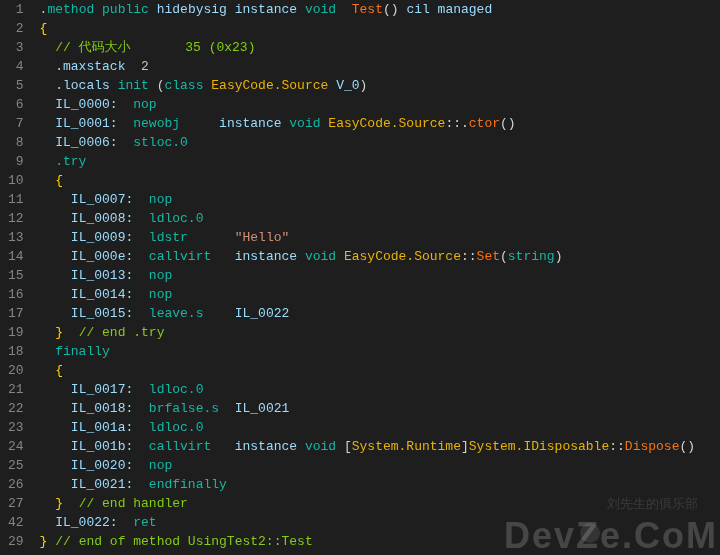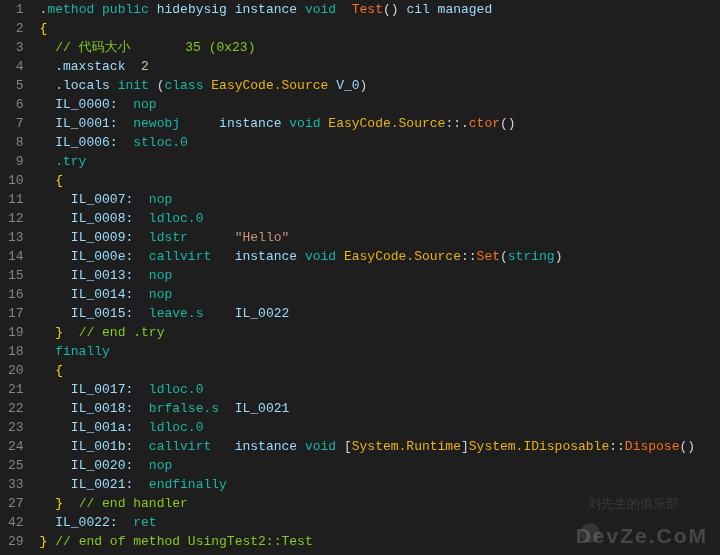--- a/index.html
+++ b/index.html
@@ -11,22 +11,22 @@
 .code .line{height:19px}
 .c-gray{color:#9cdcfe}
 .c-blue{color:#14b8a6}
 .c-yellow{color:#f97316}
 .c-cyan{color:#eab308}
 .c-green{color:#84cc16}
 .c-orange{color:#ce9178}
 .c-brace{color:#ffd700}
 .c-num{color:#b5cea8}
 .c-white{color:#d4d4d4}
-.watermark{position:absolute;right:12px;bottom:10px;color:rgba(255,255,255,0.18);font-size:21px;font-family:sans-serif;font-weight:bold;letter-spacing:2px;pointer-events:none}
-.watermark2{position:absolute;right:41px;bottom:42px;color:rgba(255,255,255,0.12);font-size:13px;font-family:sans-serif;pointer-events:none}
+.watermark{position:absolute;right:2px;bottom:10px;color:rgba(255,255,255,0.18);font-size:36px;font-family:sans-serif;font-weight:bold;letter-spacing:2px;pointer-events:none}
+.watermark2{position:absolute;right:22px;bottom:42px;color:rgba(255,255,255,0.12);font-size:13px;font-family:sans-serif;pointer-events:none}
 .wx{position:absolute;right:120px;bottom:12px;width:20px;height:20px;border-radius:50%;background:rgba(255,255,255,0.1);pointer-events:none}
 </style>
 </head>
 <body>
 
 <div class="editor">
   <div class="gutter" id="gutter">
       <div>1</div>
       <div>2</div>
       <div>3</div>
@@ -45,21 +45,21 @@
       <div>16</div>
       <div>17</div>
       <div>19</div>
       <div>18</div>
       <div>20</div>
       <div>21</div>
       <div>22</div>
       <div>23</div>
       <div>24</div>
       <div>25</div>
-      <div>33</div>
+      <div>26</div>
       <div>27</div>
       <div>42</div>
       <div>29</div>
     </div>
   <div class="code" id="code"><div class="line"><span class="c-gray">.</span><span class="c-blue">method</span><span> </span><span class="c-blue">public</span><span> </span><span class="c-gray">hidebysig</span><span> </span><span class="c-gray">instance</span><span> </span><span class="c-blue">void</span><span>  </span><span class="c-yellow">Test</span><span class="c-white">()</span><span> </span><span class="c-gray">cil managed</span></div><div class="line"><span class="c-brace">{</span></div><div class="line"><span>  </span><span class="c-green">// 代码大小       35 (0x23)</span></div><div class="line"><span>  </span><span class="c-gray">.maxstack</span><span>  </span><span class="c-num">2</span></div><div class="line"><span>  </span><span class="c-gray">.locals</span><span> </span><span class="c-blue">init</span><span class="c-white"> (</span><span class="c-blue">class</span><span> </span><span class="c-cyan">EasyCode.Source</span><span> </span><span class="c-gray">V_0</span><span class="c-white">)</span></div><div class="line"><span>  </span><span class="c-gray">IL_0000:</span><span>  </span><span class="c-blue">nop</span></div><div class="line"><span>  </span><span class="c-gray">IL_0001:</span><span>  </span><span class="c-blue">newobj</span><span>     </span><span class="c-gray">instance</span><span> </span><span class="c-blue">void</span><span> </span><span class="c-cyan">EasyCode.Source</span><span class="c-white">::</span><span class="c-white">.</span><span class="c-yellow">ctor</span><span class="c-white">()</span></div><div class="line"><span>  </span><span class="c-gray">IL_0006:</span><span>  </span><span class="c-blue">stloc.0</span></div><div class="line"><span>  </span><span class="c-blue">.try</span></div><div class="line"><span>  </span><span class="c-brace">{</span></div><div class="line"><span>    </span><span class="c-gray">IL_0007:</span><span>  </span><span class="c-blue">nop</span></div><div class="line"><span>    </span><span class="c-gray">IL_0008:</span><span>  </span><span class="c-blue">ldloc.0</span></div><div class="line"><span>    </span><span class="c-gray">IL_0009:</span><span>  </span><span class="c-blue">ldstr</span><span>      </span><span class="c-orange">"Hello"</span></div><div class="line"><span>    </span><span class="c-gray">IL_000e:</span><span>  </span><span class="c-blue">callvirt</span><span>   </span><span class="c-gray">instance</span><span> </span><span class="c-blue">void</span><span> </span><span class="c-cyan">EasyCode.Source</span><span class="c-white">::</span><span class="c-yellow">Set</span><span class="c-white">(</span><span class="c-blue">string</span><span class="c-white">)</span></div><div class="line"><span>    </span><span class="c-gray">IL_0013:</span><span>  </span><span class="c-blue">nop</span></div><div class="line"><span>    </span><span class="c-gray">IL_0014:</span><span>  </span><span class="c-blue">nop</span></div><div class="line"><span>    </span><span class="c-gray">IL_0015:</span><span>  </span><span class="c-blue">leave.s</span><span>    </span><span class="c-gray">IL_0022</span></div><div class="line"><span>  </span><span class="c-brace">}</span><span>  </span><span class="c-green">// end .try</span></div><div class="line"><span>  </span><span class="c-blue">finally</span></div><div class="line"><span>  </span><span class="c-brace">{</span></div><div class="line"><span>    </span><span class="c-gray">IL_0017:</span><span>  </span><span class="c-blue">ldloc.0</span></div><div class="line"><span>    </span><span class="c-gray">IL_0018:</span><span>  </span><span class="c-blue">brfalse.s</span><span>  </span><span class="c-gray">IL_0021</span></div><div class="line"><span>    </span><span class="c-gray">IL_001a:</span><span>  </span><span class="c-blue">ldloc.0</span></div><div class="line"><span>    </span><span class="c-gray">IL_001b:</span><span>  </span><span class="c-blue">callvirt</span><span>   </span><span class="c-gray">instance</span><span> </span><span class="c-blue">void</span><span class="c-white"> [</span><span class="c-cyan">System.Runtime</span><span class="c-white">]</span><span class="c-cyan">System.IDisposable</span><span class="c-white">::</span><span class="c-yellow">Dispose</span><span class="c-white">()</span></div><div class="line"><span>    </span><span class="c-gray">IL_0020:</span><span>  </span><span class="c-blue">nop</span></div><div class="line"><span>    </span><span class="c-gray">IL_0021:</span><span>  </span><span class="c-blue">endfinally</span></div><div class="line"><span>  </span><span class="c-brace">}</span><span>  </span><span class="c-green">// end handler</span></div><div class="line"><span>  </span><span class="c-gray">IL_0022:</span><span>  </span><span class="c-blue">ret</span></div><div class="line"><span class="c-brace">}</span><span> </span><span class="c-green">// end of method UsingTest2::Test</span></div></div>
 </div>
 <div class="watermark2">刘先生的俱乐部</div>
 <div class="watermark">DevZe.CoM</div>
 <div class="wx"></div>
 

